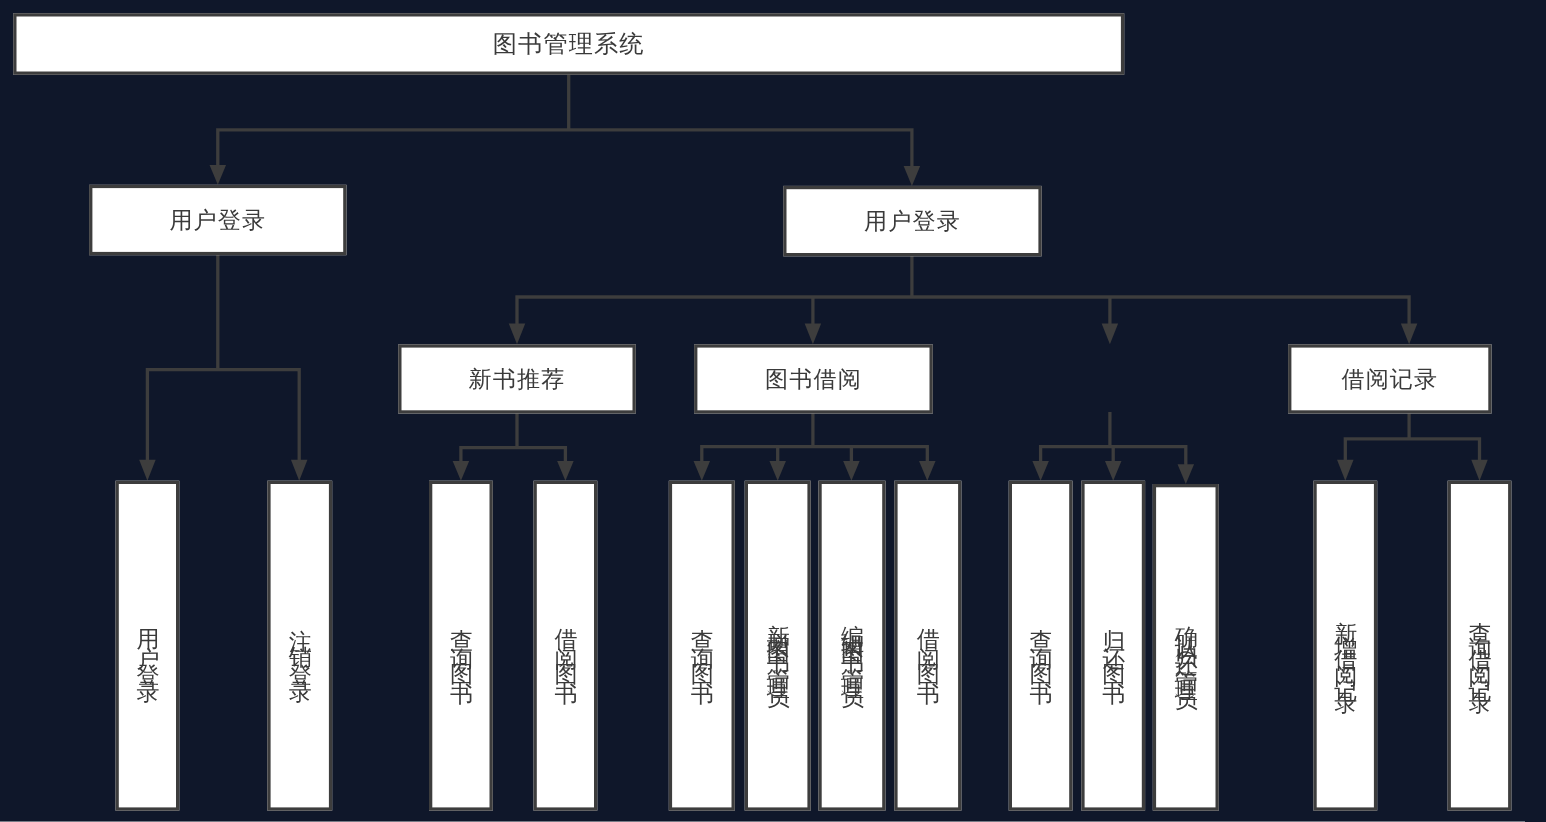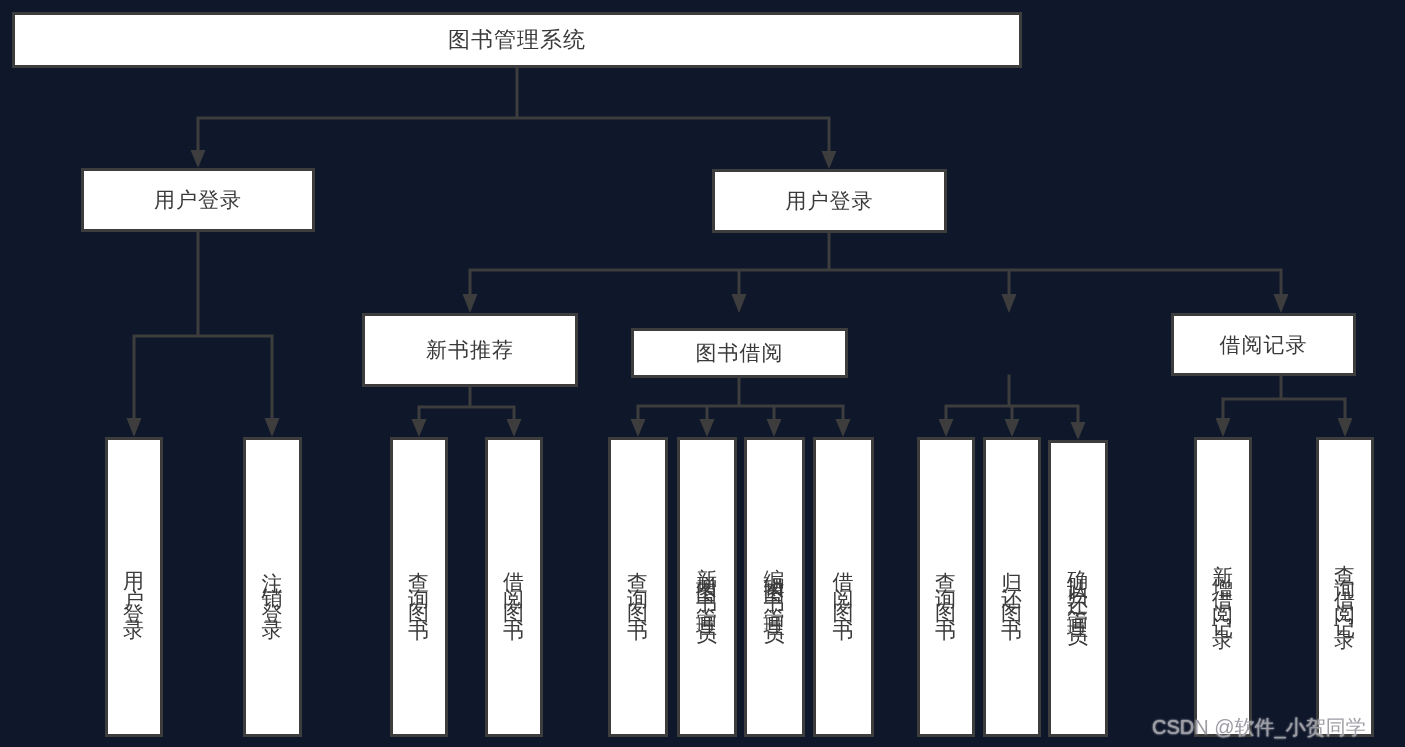--- a/index.html
+++ b/index.html
@@ -79,24 +79,24 @@
     <span>图书管理系统</span>
   </div>
 
   <div class="box h" style="left:81px;top:168px;width:234px;height:64px">
     <span>用户登录</span>
   </div>
   <div class="box h" style="left:712px;top:169px;width:235px;height:64px">
     <span>用户登录</span>
   </div>
 
-  <div class="box h" style="left:362px;top:313px;width:216px;height:74px">
+  <div class="box h" style="left:362px;top:313px;width:216px;height:63px">
     <span>新书推荐</span>
   </div>
-  <div class="box h" style="left:631px;top:328px;width:217px;height:50px">
+  <div class="box h" style="left:631px;top:313px;width:217px;height:63px">
     <span>图书借阅</span>
   </div>
   <div class="box h" style="left:1171px;top:313px;width:185px;height:63px">
     <span>借阅记录</span>
   </div>
 
   <div class="box" style="left:105px;top:437px;width:58px;height:300px">
     <span class="vt vt-s">用户登录</span>
   </div>
   <div class="box" style="left:243px;top:437px;width:59px;height:300px">
@@ -133,14 +133,13 @@
     <span class="vt vt-l">确认归还（管理员）</span>
   </div>
 
   <div class="box" style="left:1194px;top:437px;width:58px;height:300px">
     <span class="vt vt-m">新增借阅记录</span>
   </div>
   <div class="box" style="left:1316px;top:437px;width:58px;height:300px">
     <span class="vt vt-m">查询借阅记录</span>
   </div>
 
-  <div class="watermark">CSDN @软件_小贺同学</div>
 </div>
 
 </body></html>

